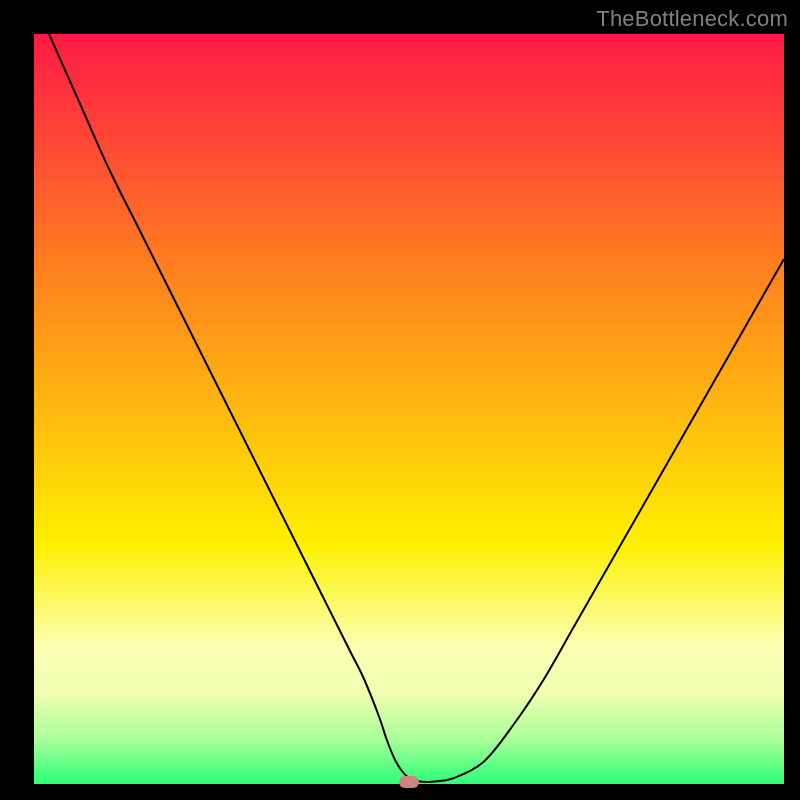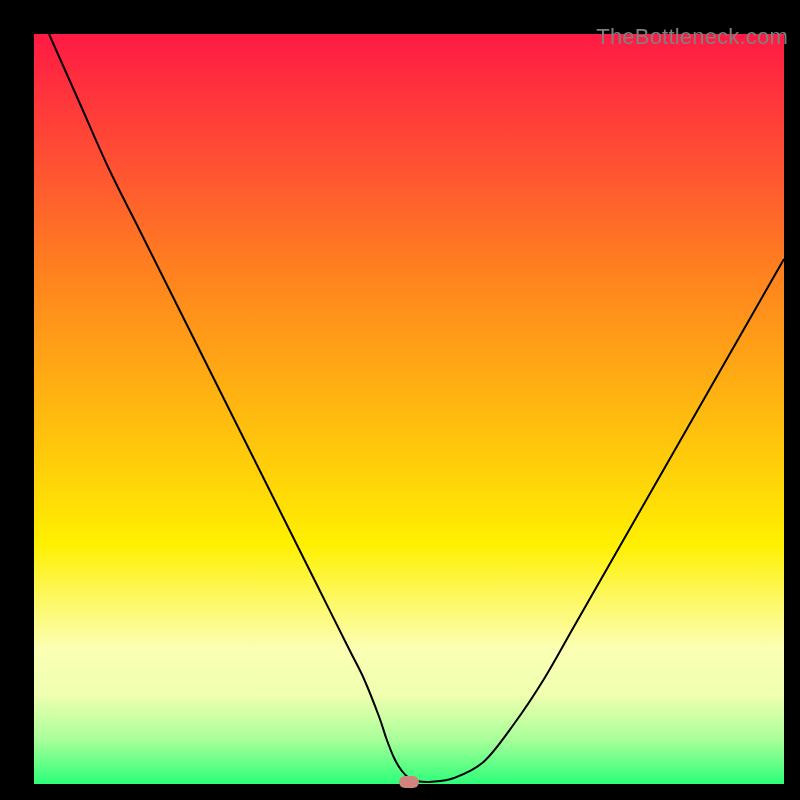--- a/index.html
+++ b/index.html
@@ -33,21 +33,20 @@
       #2cff78 100%);
   }
   .watermark {
     position: absolute;
     top: 6px;
     right: 12px;
     font-size: 22px;
     color: #808080;
     font-family: Arial, sans-serif;
     letter-spacing: 0.2px;
-    margin-top: 18px;
   }
   svg.curve {
     position: absolute;
     left: 0;
     top: 0;
     width: 750px;
     height: 750px;
     overflow: visible;
   }
   .curve path {

